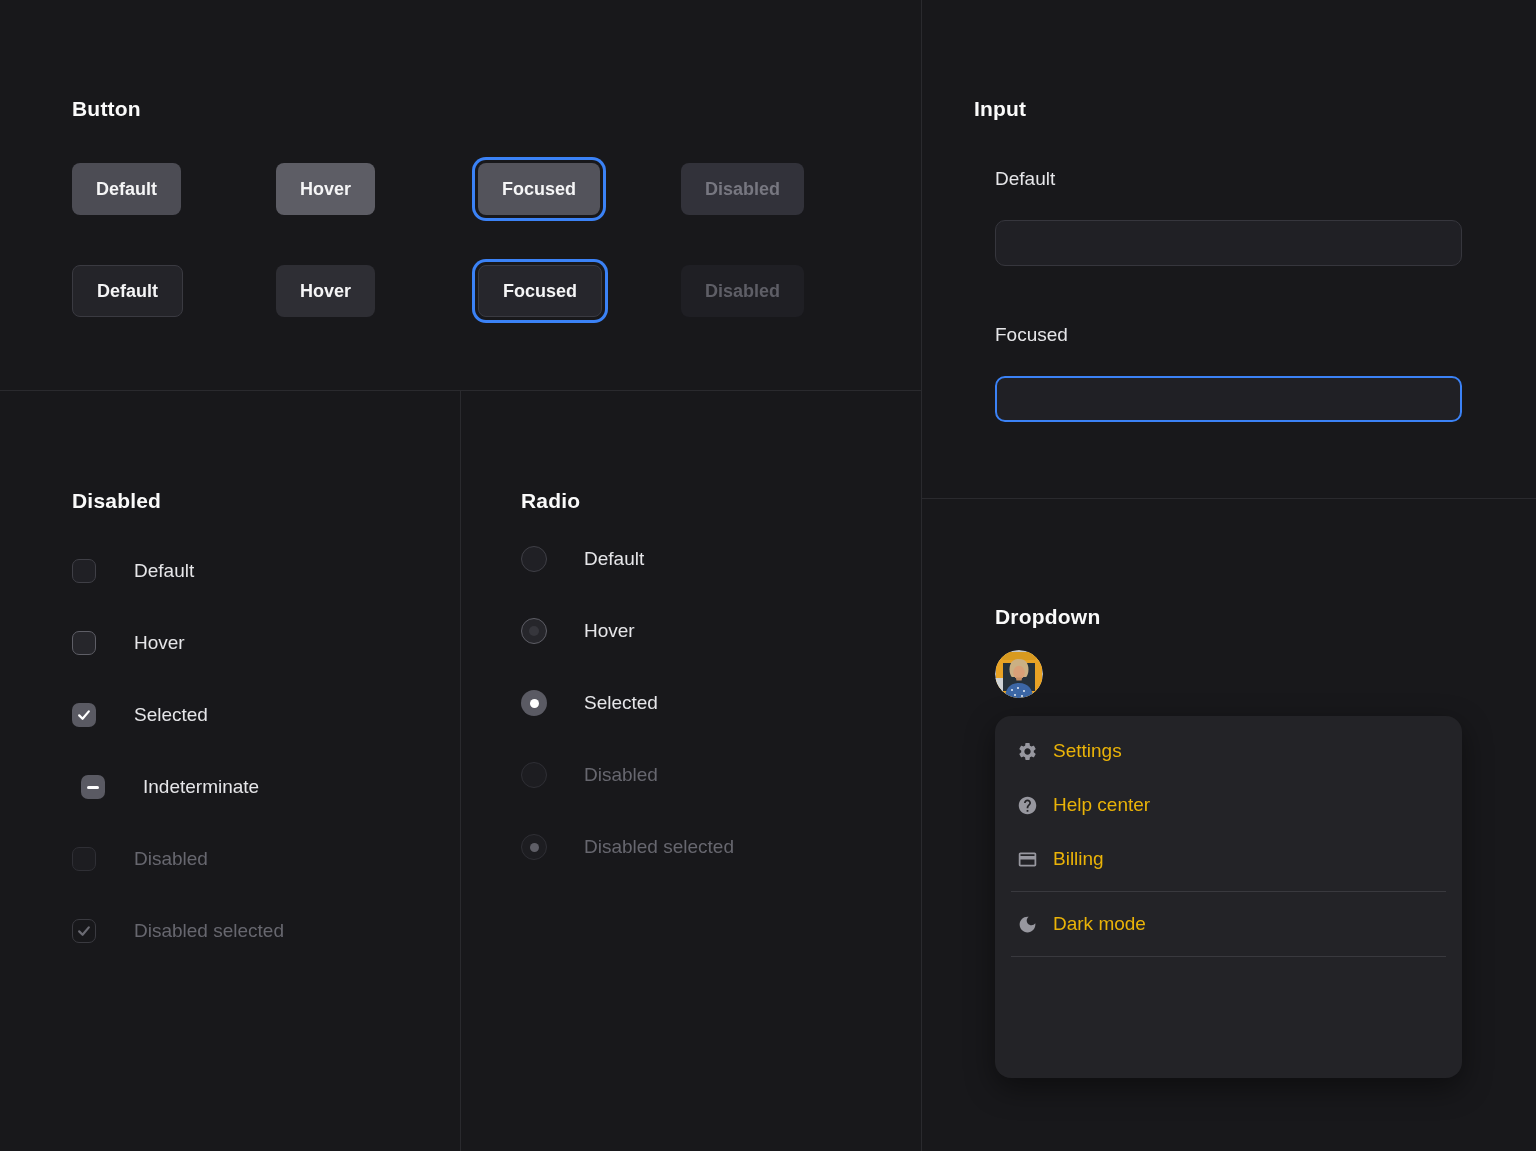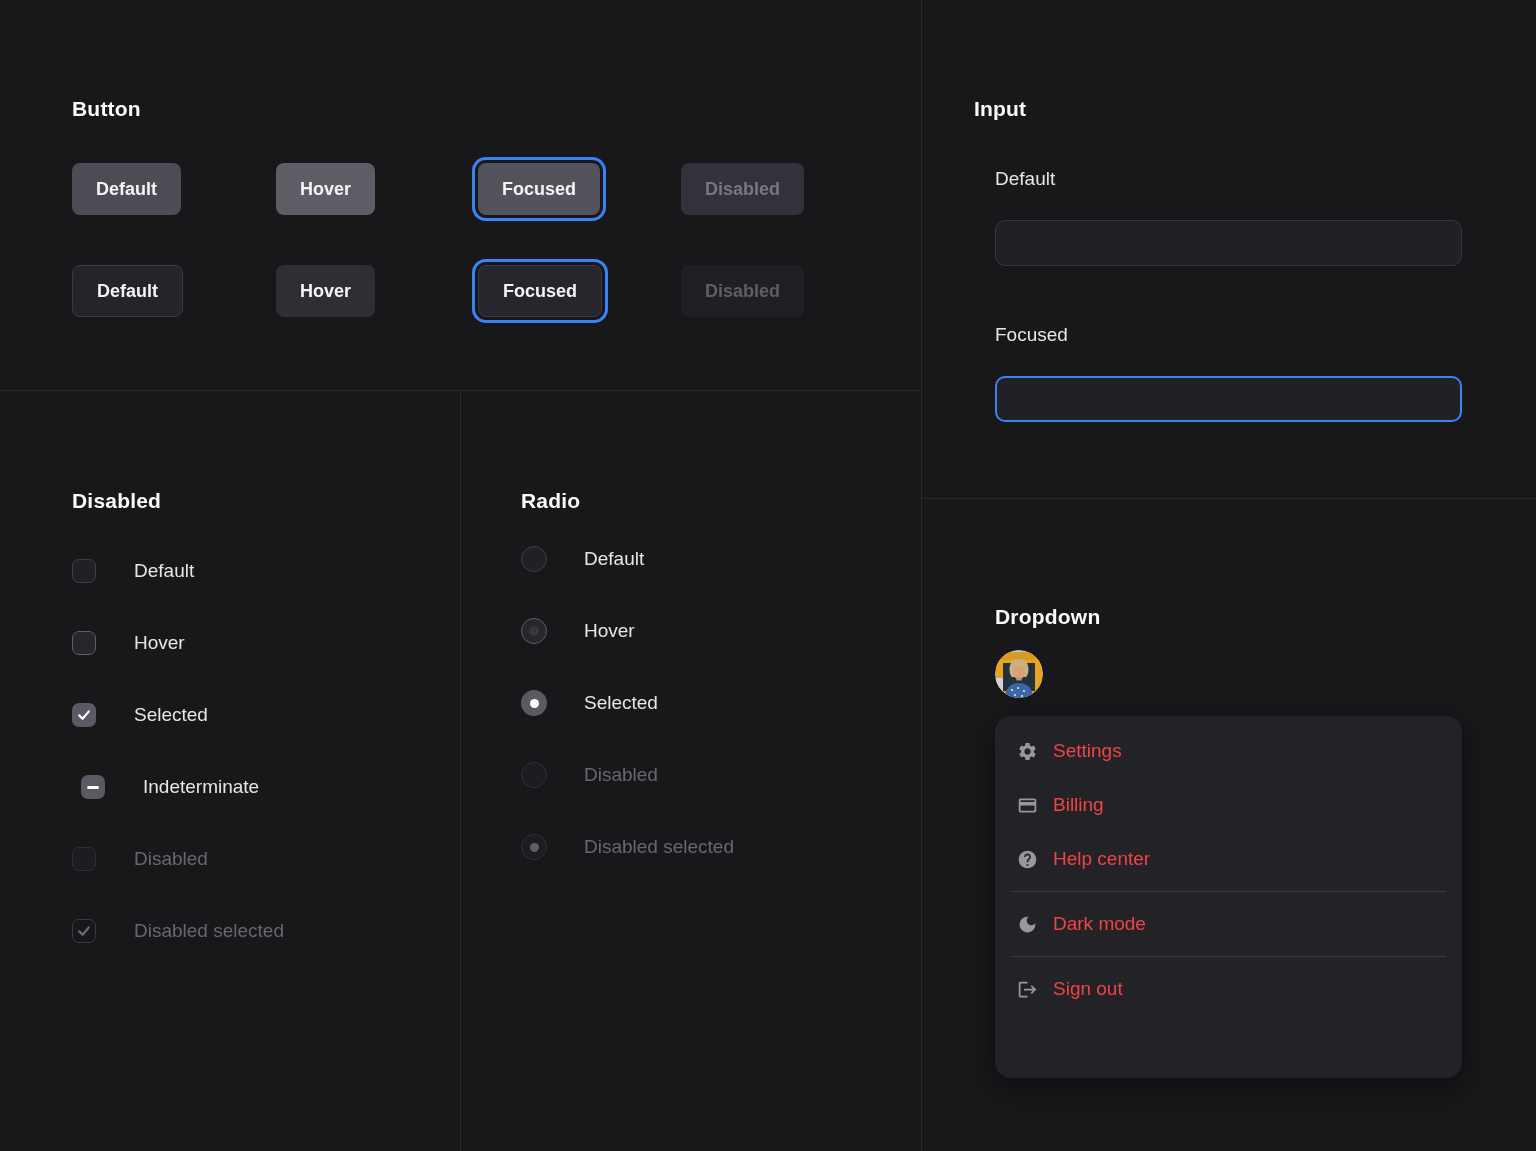--- a/index.html
+++ b/index.html
@@ -63,21 +63,21 @@
   .rd.disabled-selected .dot{width:9px;height:9px;background:#5E5E66;}
   .rd .dot{border-radius:50%;}
 
   
   .avatar{position:absolute;left:995px;top:650px;width:48px;height:48px;border-radius:50%;
       overflow:hidden;cursor:pointer;}
   .menu{position:absolute;left:995px;top:716px;width:467px;height:362px;background:#232327;
       border-radius:16px;padding:8px;box-sizing:border-box;
       box-shadow:0 10px 30px rgba(0,0,0,.45);}
   .menu-item{height:54px;display:flex;align-items:center;gap:15px;padding:0 13px;
-      border-radius:10px;color:#ef4444;font-size:19px;cursor:pointer;}
+      border-radius:10px;color:#eab308;font-size:19px;cursor:pointer;}
   .menu-item.selected{background:#3B80F7;color:#FFFFFF;}
   .mi-icon{width:22px;height:22px;display:flex;align-items:center;justify-content:center;
       color:#97979F;flex:none;}
   .menu-item.selected .mi-icon{color:#FFFFFF;}
   .mi-icon svg{width:21px;height:21px;fill:currentColor;}
   .menu-divider{height:1px;background:#39393E;margin:5px 8px;}
 </style>
 </head>
 <body>
 
@@ -207,46 +207,38 @@
       <span class="mi-icon">
         <svg viewBox="0 0 24 24">
             <path d="M19.14 12.94c.04-.3.06-.61.06-.94 0-.32-.02-.64-.07-.94l2.03-1.58c.18-.14.23-.41.12-.61l-1.92-3.32c-.12-.22-.37-.29-.59-.22l-2.39.96c-.5-.38-1.03-.7-1.62-.94l-.36-2.54c-.04-.24-.24-.41-.48-.41h-3.84c-.24 0-.43.17-.47.41l-.36 2.54c-.59.24-1.13.57-1.62.94l-2.39-.96c-.22-.08-.47 0-.59.22L2.74 8.87c-.12.21-.08.47.12.61l2.03 1.58c-.05.3-.09.63-.09.94s.02.64.07.94l-2.03 1.58c-.18.14-.23.41-.12.61l1.92 3.32c.12.22.37.29.59.22l2.39-.96c.5.38 1.03.7 1.62.94l.36 2.54c.05.24.24.41.48.41h3.84c.24 0 .44-.17.47-.41l.36-2.54c.59-.24 1.13-.56 1.62-.94l2.39.96c.22.08.47 0 .59-.22l1.92-3.32c.12-.22.07-.47-.12-.61l-2.01-1.58zM12 15.6c-1.98 0-3.6-1.62-3.6-3.6s1.62-3.6 3.6-3.6 3.6 1.62 3.6 3.6-1.62 3.6-3.6 3.6z"></path>
           </svg>
       </span>
       <span class="mi-label">Settings</span>
     </div>
     <div class="menu-item">
       <span class="mi-icon">
         <svg viewBox="0 0 24 24">
+            <path d="M12 2C6.48 2 2 6.48 2 12s4.48 10 10 10 10-4.48 10-10S17.52 2 12 2zm1 17h-2v-2h2v2zm2.07-7.75l-.9.92C13.45 12.9 13 13.5 13 15h-2v-.5c0-1.1.45-2.1 1.17-2.83l1.24-1.26c.37-.36.59-.86.59-1.41 0-1.1-.9-2-2-2s-2 .9-2 2H8c0-2.21 1.79-4 4-4s4 1.79 4 4c0 .88-.36 1.68-.93 2.25z"></path>
+          </svg>
+      </span>
+      <span class="mi-label">Help center</span>
+    </div>
+    <div class="menu-item">
+      <span class="mi-icon">
+        <svg viewBox="0 0 24 24">
             <path d="M20 4H4c-1.11 0-1.99.89-1.99 2L2 18c0 1.11.89 2 2 2h16c1.11 0 2-.89 2-2V6c0-1.11-.89-2-2-2zm0 14H4v-6h16v6zm0-10H4V6h16v2z"></path>
           </svg>
       </span>
       <span class="mi-label">Billing</span>
     </div>
-    <div class="menu-item">
-      <span class="mi-icon">
-        <svg viewBox="0 0 24 24">
-            <path d="M12 2C6.48 2 2 6.48 2 12s4.48 10 10 10 10-4.48 10-10S17.52 2 12 2zm1 17h-2v-2h2v2zm2.07-7.75l-.9.92C13.45 12.9 13 13.5 13 15h-2v-.5c0-1.1.45-2.1 1.17-2.83l1.24-1.26c.37-.36.59-.86.59-1.41 0-1.1-.9-2-2-2s-2 .9-2 2H8c0-2.21 1.79-4 4-4s4 1.79 4 4c0 .88-.36 1.68-.93 2.25z"></path>
-          </svg>
-      </span>
-      <span class="mi-label">Help center</span>
-    </div>
     <div class="menu-divider"></div>
     <div class="menu-item">
       <span class="mi-icon">
         <svg viewBox="0 0 24 24">
             <path d="M12 3c-4.97 0-9 4.03-9 9s4.03 9 9 9 9-4.03 9-9c0-.46-.04-.92-.1-1.36-.98 1.37-2.58 2.26-4.4 2.26-2.98 0-5.4-2.42-5.4-5.4 0-1.81.89-3.42 2.26-4.4-.44-.06-.9-.1-1.36-.1z"></path>
           </svg>
       </span>
       <span class="mi-label">Dark mode</span>
     </div>
     <div class="menu-divider"></div>
-    <div class="menu-item">
-      <span class="mi-icon">
-        <svg viewBox="0 0 24 24">
-            <path d="M17 7l-1.41 1.41L18.17 11H8v2h10.17l-2.58 2.58L17 17l5-5zM4 5h8V3H4c-1.1 0-2 .9-2 2v14c0 1.1.9 2 2 2h8v-2H4V5z"></path>
-          </svg>
-      </span>
-      <span class="mi-label">Sign out</span>
-    </div>
   </div>
 
 </div>
 
 </body></html>

